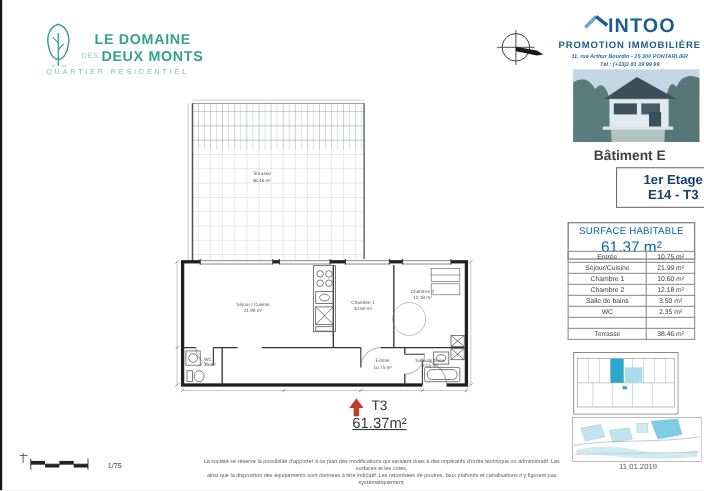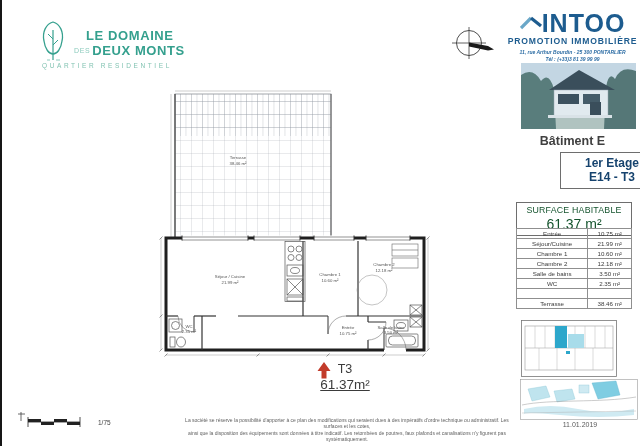--- a/index.html
+++ b/index.html
@@ -17,34 +17,34 @@
   
   #logo { left:30px; top:18px; width:200px; height:60px; }
   #logo-tree { position:absolute; left:8px; top:2px; }
   #logo-l1 { position:absolute; left:44px; top:10px; font-size:13px; font-weight:bold; color:#35a08e; letter-spacing:.6px;padding-left:12px; }
   #logo-l2 { position:absolute; left:44px; top:25px; font-size:13px; font-weight:bold; color:#35a08e; letter-spacing:.6px; }
   #logo-des { font-size:7px; font-weight:normal; color:#8ccbbd; margin-right:2px; vertical-align:2px; }
   #logo-sub { position:absolute; left:12px; top:44px; font-size:6.5px; color:#82c3b2; letter-spacing:2.6px; }
 
   
   #intoo { left:505px; top:10px; width:135px; text-align:center; color:#1d5c8f; }
-  #intoo-name { font-size:25px; font-weight:bold; letter-spacing:1px; line-height:26px; }
+  #intoo-name { font-size:18px; font-weight:bold; letter-spacing:1px; line-height:26px; }
   #intoo-tagline { font-size:8.6px; letter-spacing:.8px; margin-top:0px; font-weight:bold; }
   #intoo-addr { margin-top:3px; font-size:5px; font-weight:bold; font-style:italic; color:#2a6ba3; line-height:6.5px; }
   #photo { left:521px; top:63px; width:115px; height:66px; }
 
   #batiment { left:505px; top:134px; width:135px; text-align:center;
     font-size:12.5px; font-weight:bold; color:#404040; }
   #etage-box { left:524px; top:152px; width:104px; border:1.5px solid #6e6e6e;
     text-align:center; padding:3px 0 4px 0; color:#16436e; font-weight:bold;
     font-size:12px; line-height:14px; background:#fff;margin-left:36px; }
 
   
   #surf-head { left:516px; top:202px; width:116px; border:1px solid #6e6e6e;
-    text-align:center; padding:2px 0 3px 0; color:#14532d; background:#fff; }
+    text-align:center; padding:2px 0 3px 0; color:#0369a1; background:#fff; }
   #surf-title { font-size:8.8px; letter-spacing:.2px; }
   #surf-total { font-size:14px; margin-top:1px; }
   #surf-table { left:516px; top:228px; width:116px; border-collapse:collapse; }
   #surf-table td { border:0.8px solid #8f8f8f; height:10px; font-size:6.2px;
     color:#3a3a3a; text-align:center; padding:0 1px; }
   #surf-table td.lab { width:62%; }
 
   
   #keyplan  { left:521px; top:320px; width:96px;  height:57px; }
   #siteplan { left:520px; top:379px; width:118px; height:41px; }

